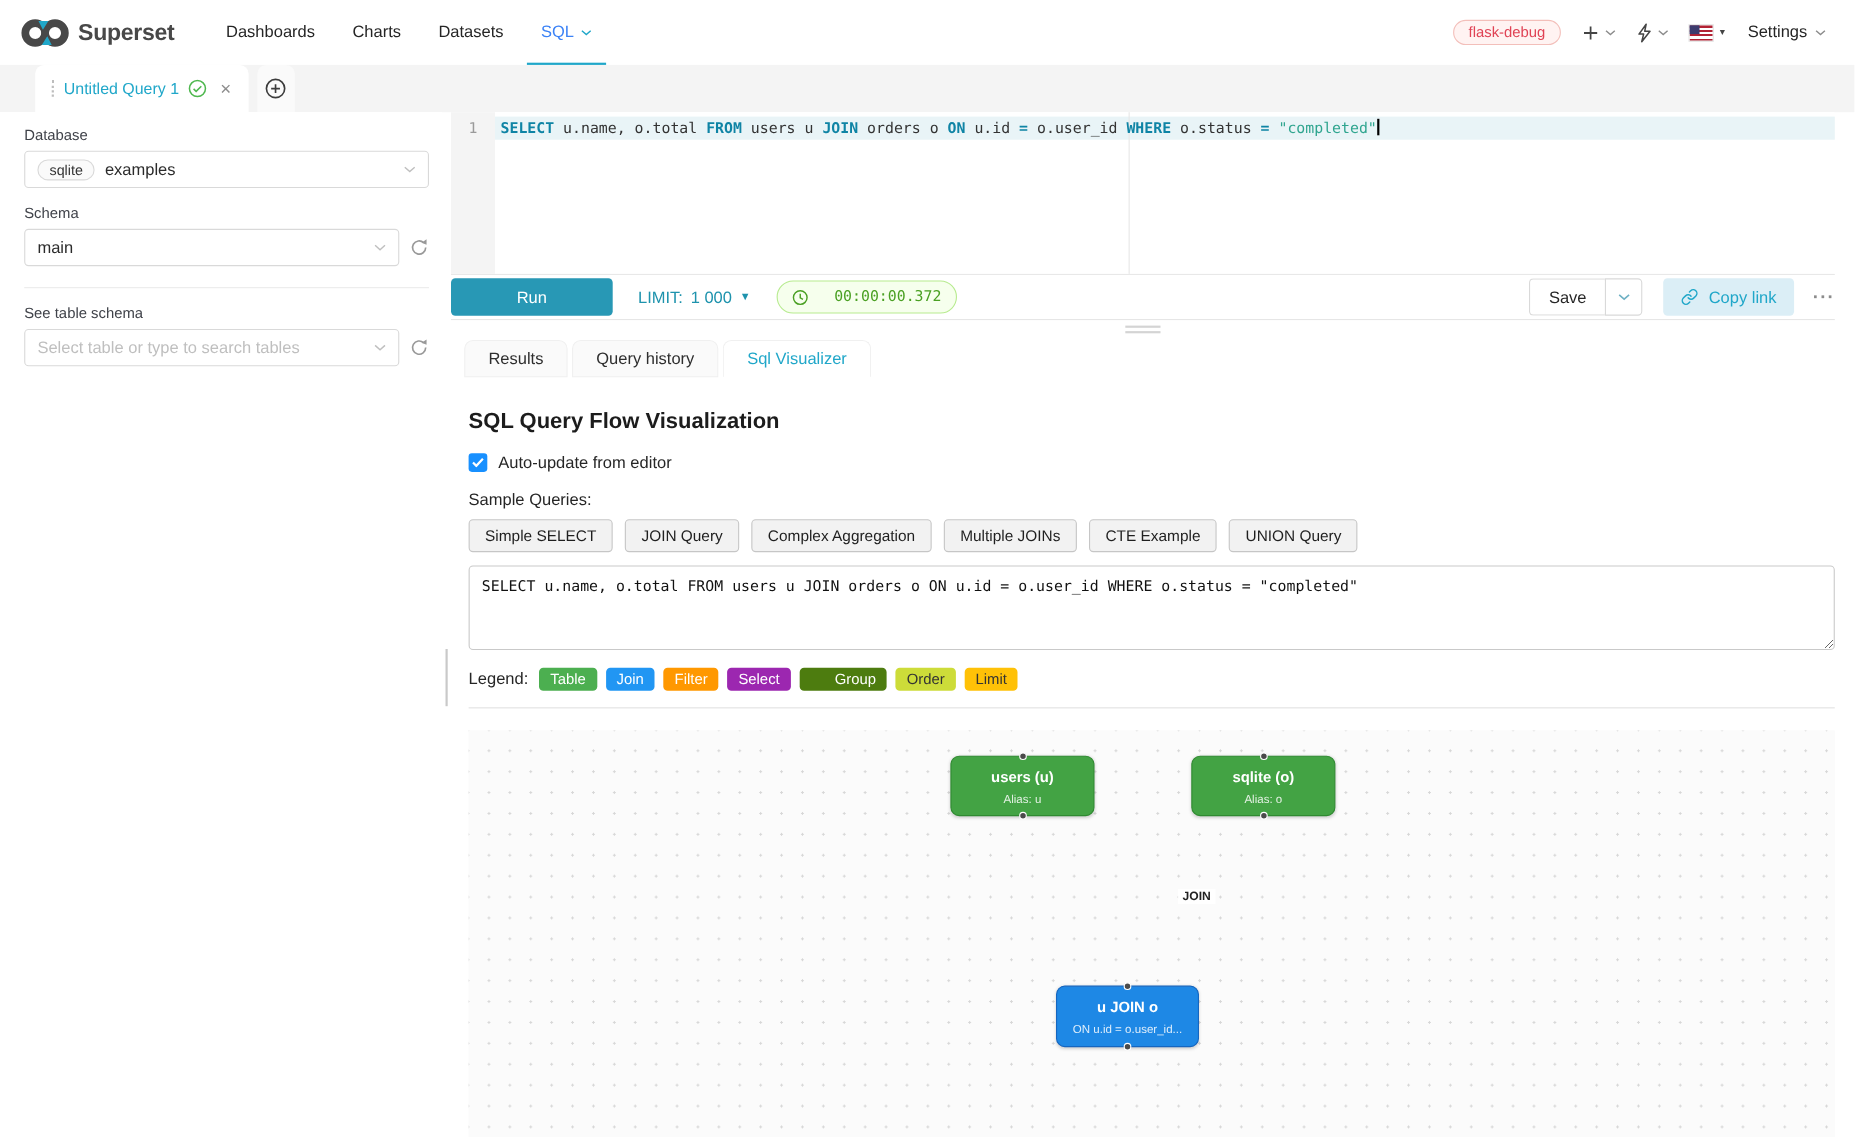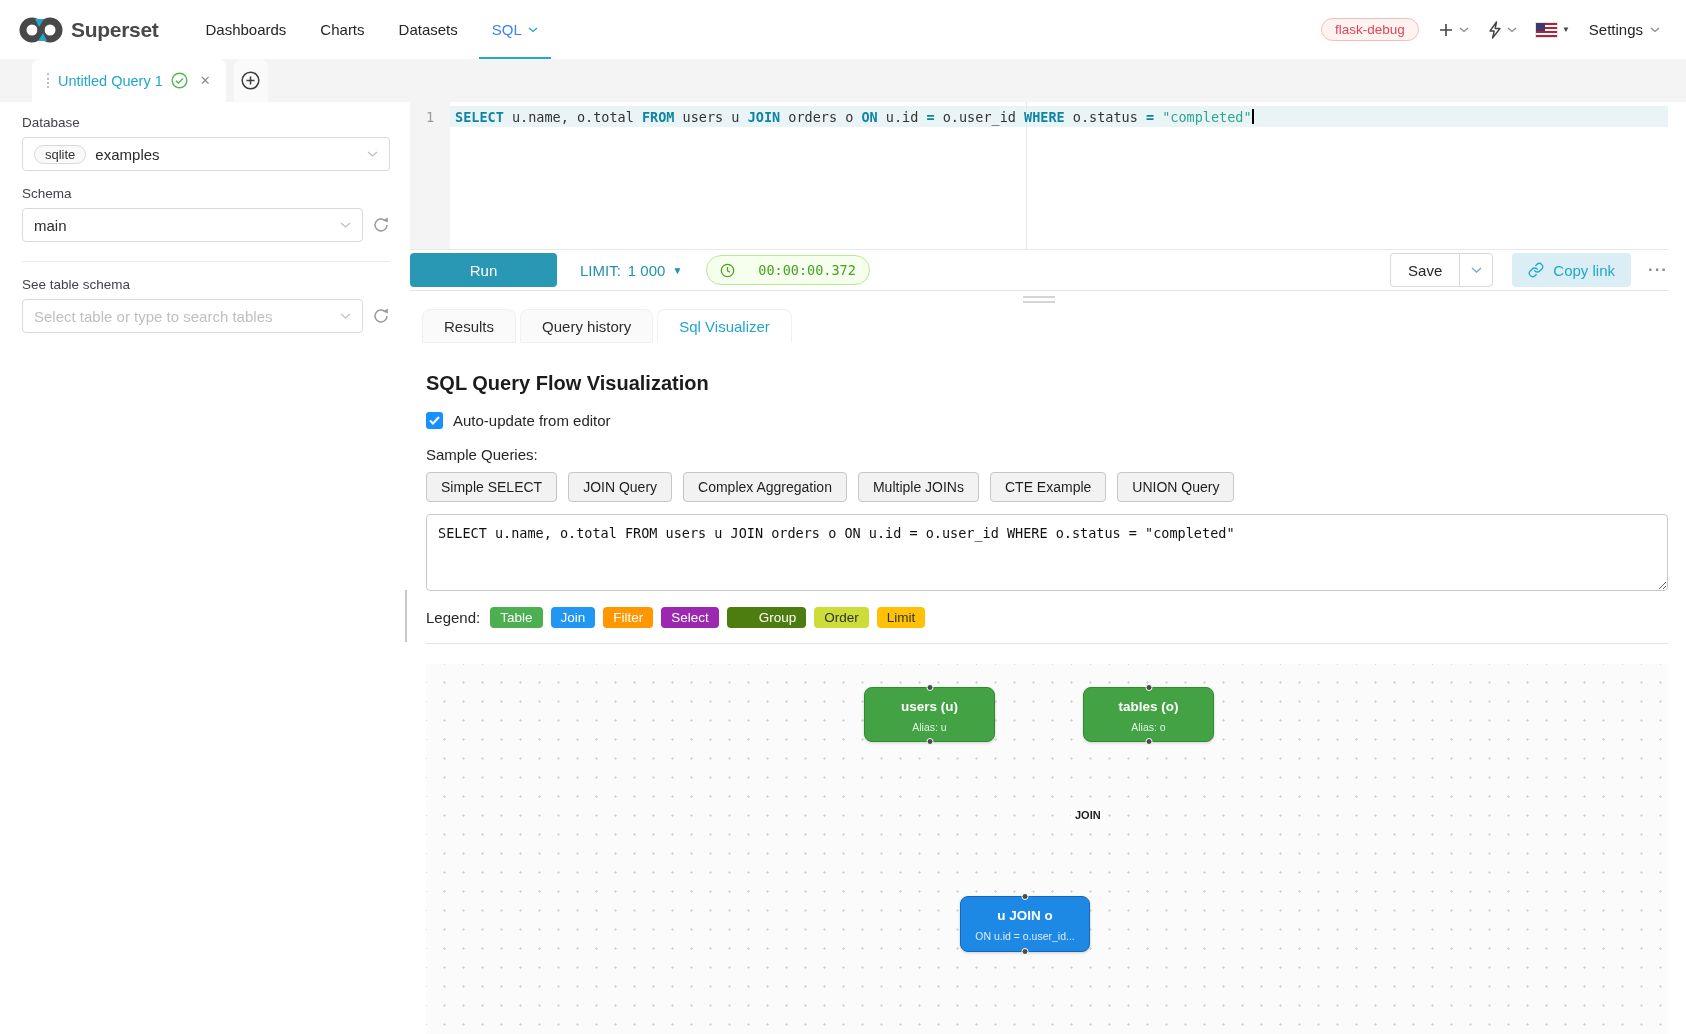--- a/index.html
+++ b/index.html
@@ -349,21 +349,21 @@
         <span class="edge-label">JOIN</span>
 
         <div class="node green n-users">
           <span class="handle top"></span>
           <div class="node-title">users (u)</div>
           <div class="node-sub">Alias: u</div>
           <span class="handle bot"></span>
         </div>
         <div class="node green n-orders">
           <span class="handle top"></span>
-          <div class="node-title">tables (o)</div>
+          <div class="node-title">sqlite (o)</div>
           <div class="node-sub">Alias: o</div>
           <span class="handle bot"></span>
         </div>
         <div class="node blue n-join">
           <span class="handle top"></span>
           <div class="node-title">u JOIN o</div>
           <div class="node-sub">ON u.id = o.user_id...</div>
           <span class="handle bot"></span>
         </div>
       </div>

